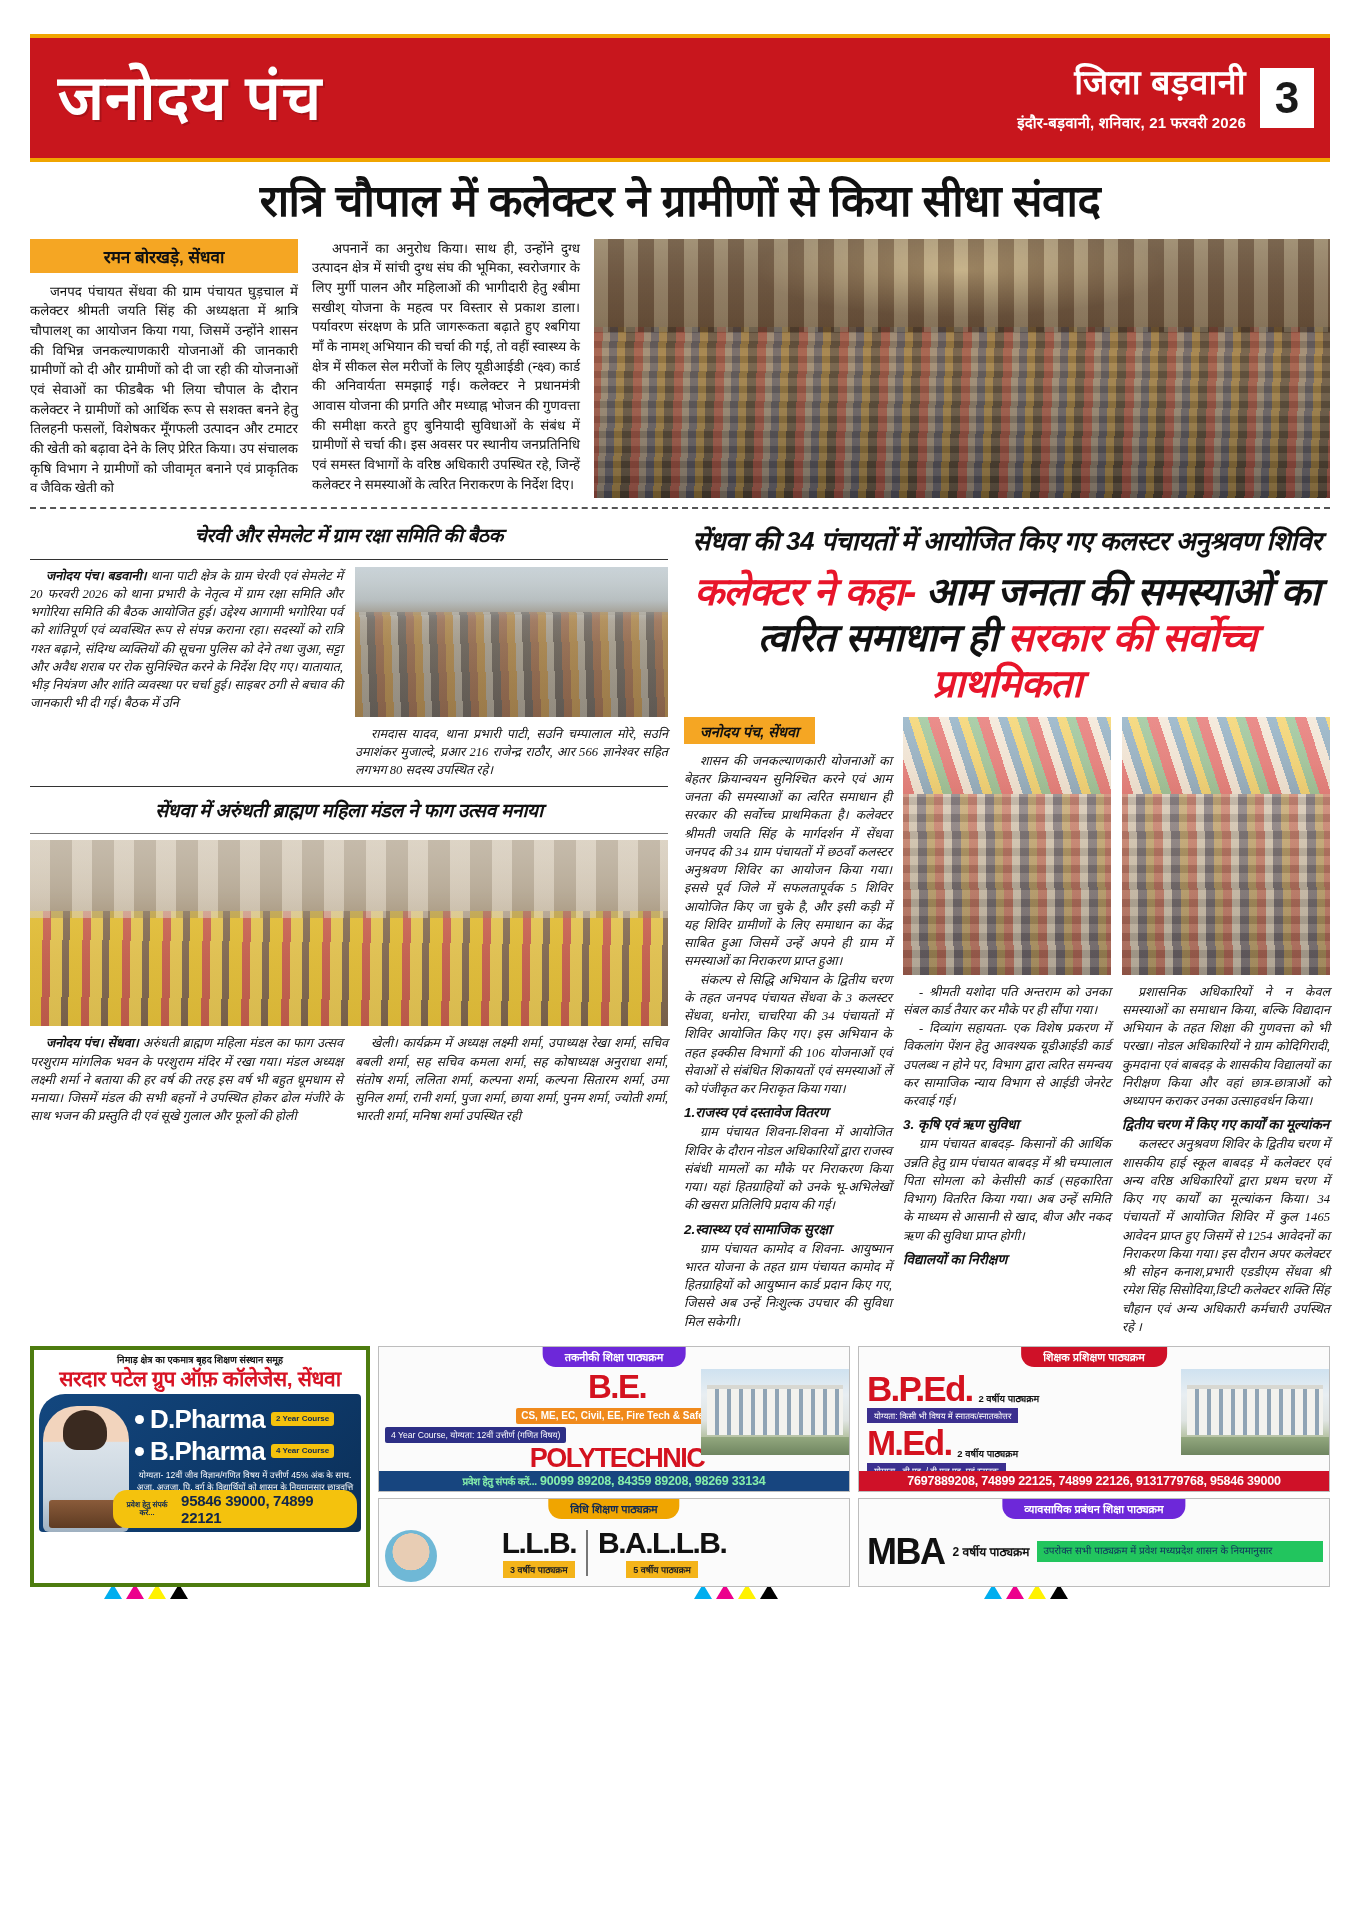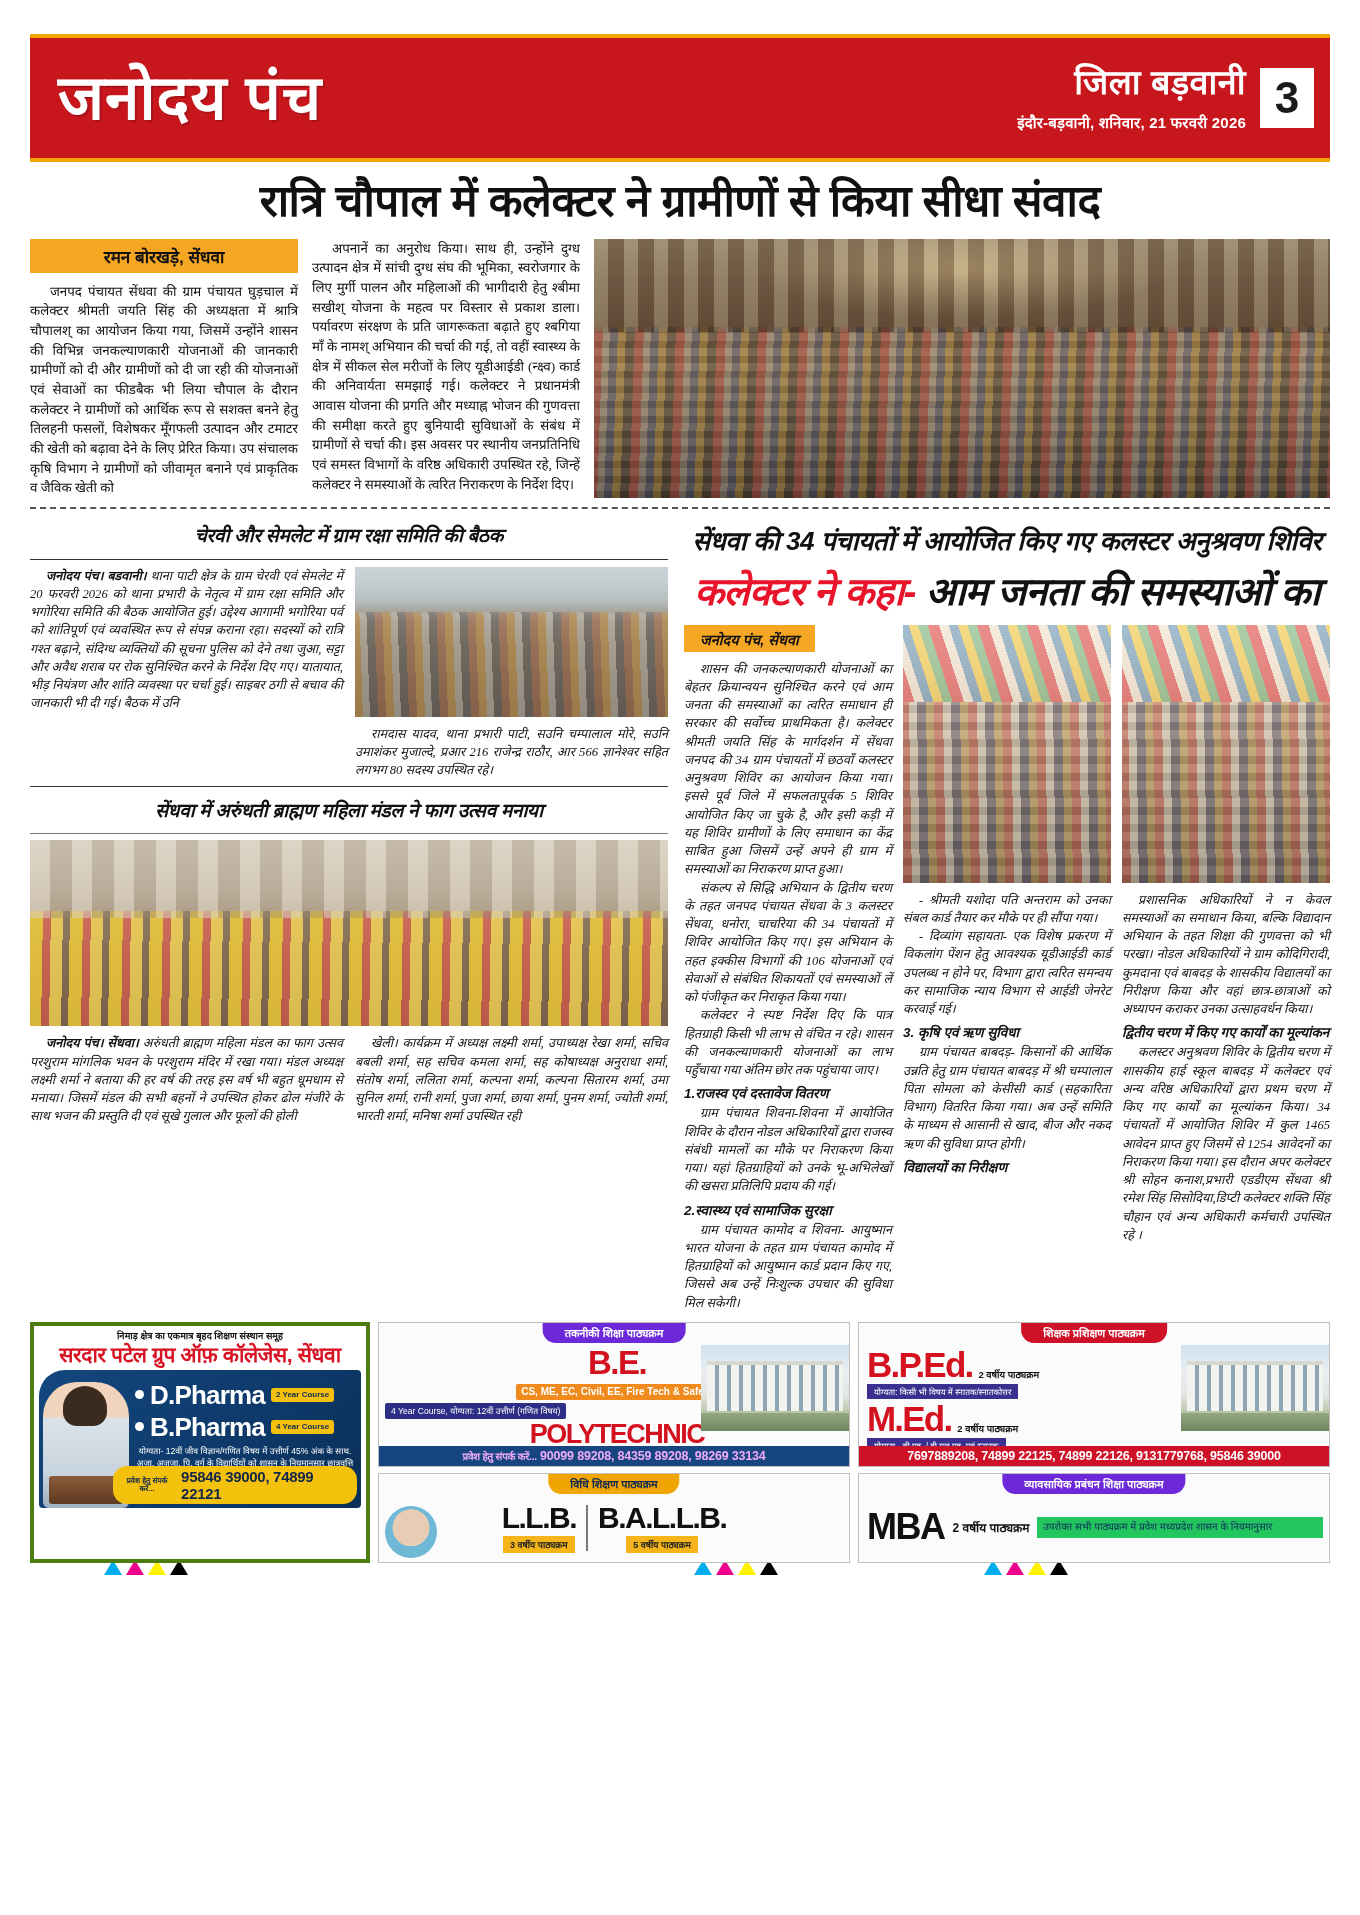--- a/index.html
+++ b/index.html
@@ -409,21 +409,21 @@
   .bldg::after{
     content:""; position:absolute; left:0; right:0; bottom:0; height:18px;
     background: linear-gradient(180deg,#93a87f,#6f8560);
   }
   .phone-bar {
     position:absolute; left:0; right:0; bottom:0;
     font-family:"Liberation Sans",sans-serif; font-weight:bold;
     font-size:12.5px; text-align:center; padding:3px 2px;
     letter-spacing:-0.2px;
   }
-  .phone-bar.blue { background:#17457f; color:#f0abfc;margin-top:8px; }
+  .phone-bar.blue { background:#17457f; color:#86efac;margin-top:8px; }
   .phone-bar.red  { background:#cf1128; color:#fff; }
   .contact-pre { font-size:10px; font-weight:bold; }
 
   .law-row { display:flex; align-items:center; justify-content:center; gap:0; height:100%; padding-top:20px;}
   .law-item { text-align:center; padding:0 10px; }
   .law-big {
     font-family:"Liberation Sans",sans-serif; font-weight:bold;
     font-size:30px; color:#111; line-height:1; letter-spacing:-1.5px;
   }
   .law-tag {
@@ -550,30 +550,32 @@
     </div>
 
     <div class="col-right">
 
       <div class="sec-head-lg">सेंधवा की 34 पंचायतों में आयोजित किए गए कलस्टर अनुश्रवण शिविर</div>
 
       <div class="big-quote">
         <div>
           <span class="q-red">कलेक्टर ने कहा-</span><span class="q-blk"> आम जनता की समस्याओं का</span>
         </div>
+        <div>
+          <span class="q-blk">त्वरित समाधान ही </span><span class="q-red">सरकार की सर्वोच्च प्राथमिकता</span>
+        </div>
       </div>
 
       <div class="three-col" style="margin-top:6px;">
 
         <div>
           <div class="orange-tag">जनोदय पंच, सेंधवा</div>
           <div class="small-text" style="margin-top:8px;">
             <p>शासन की जनकल्याणकारी योजनाओं का बेहतर क्रियान्वयन सुनिश्चित करने एवं आम जनता की समस्याओं का त्वरित समाधान ही सरकार की सर्वोच्च प्राथमिकता है। कलेक्टर श्रीमती जयति सिंह के मार्गदर्शन में सेंधवा जनपद की 34 ग्राम पंचायतों में छठवाँ कलस्टर अनुश्रवण शिविर का आयोजन किया गया। इससे पूर्व जिले में सफलतापूर्वक 5 शिविर आयोजित किए जा चुके है, और इसी कड़ी में यह शिविर ग्रामीणों के लिए समाधान का केंद्र साबित हुआ जिसमें उन्हें अपने ही ग्राम में समस्याओं का निराकरण प्राप्त हुआ।</p>
             <p>संकल्प से सिद्धि अभियान के द्वितीय चरण के तहत जनपद पंचायत सेंधवा के 3 कलस्टर सेंधवा, धनोरा, चाचरिया की 34 पंचायतों में शिविर आयोजित किए गए। इस अभियान के तहत इक्कीस विभागों की 106 योजनाओं एवं सेवाओं से संबंधित शिकायतों एवं समस्याओं लें को पंजीकृत कर निराकृत किया गया।</p>
-            <p>कलेक्टर ने स्पष्ट निर्देश दिए कि पात्र हितग्राही किसी भी लाभ से वंचित न रहे। शासन की जनकल्याणकारी योजनाओं का लाभ पहुँचाया गया अंतिम छोर तक पहुंचाया जाए।</p>
           </div>
           <div class="sub-head">1.राजस्व एवं दस्तावेज वितरण</div>
           <div class="small-text">
             <p>ग्राम पंचायत शिवना-शिवना में आयोजित शिविर के दौरान नोडल अधिकारियों द्वारा राजस्व संबंधी मामलों का मौके पर निराकरण किया गया। यहां हितग्राहियों को उनके भू-अभिलेखों की खसरा प्रतिलिपि प्रदाय की गई।</p>
           </div>
           <div class="sub-head">2.स्वास्थ्य एवं सामाजिक सुरक्षा</div>
           <div class="small-text">
             <p>ग्राम पंचायत कामोद व शिवना- आयुष्मान भारत योजना के तहत ग्राम पंचायत कामोद में हितग्राहियों को आयुष्मान कार्ड प्रदान किए गए, जिससे अब उन्हें निःशुल्क उपचार की सुविधा मिल सकेगी।</p>
           </div>
         </div>

